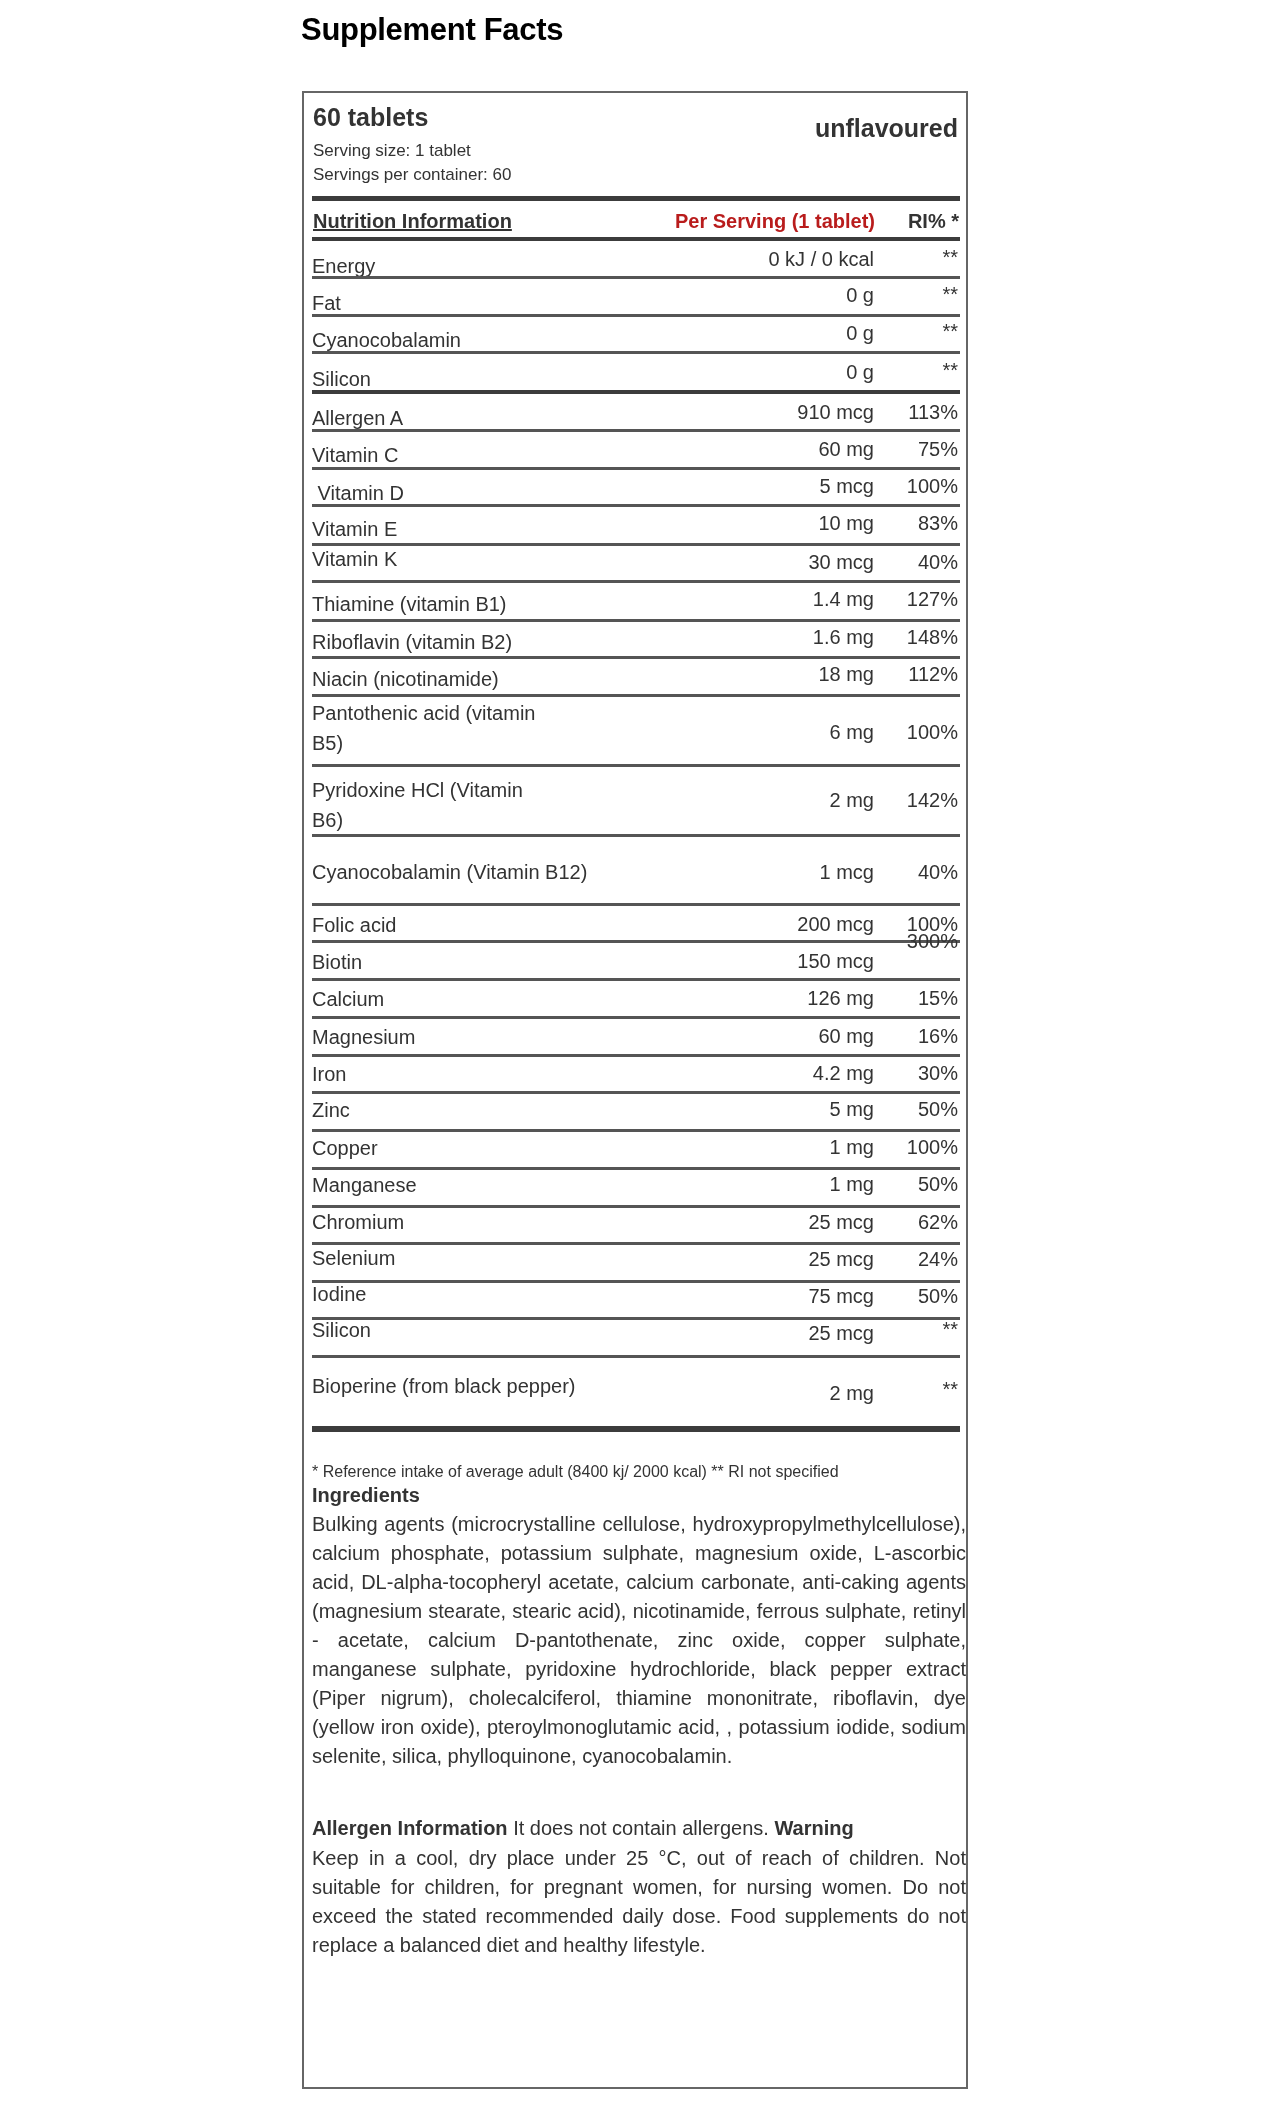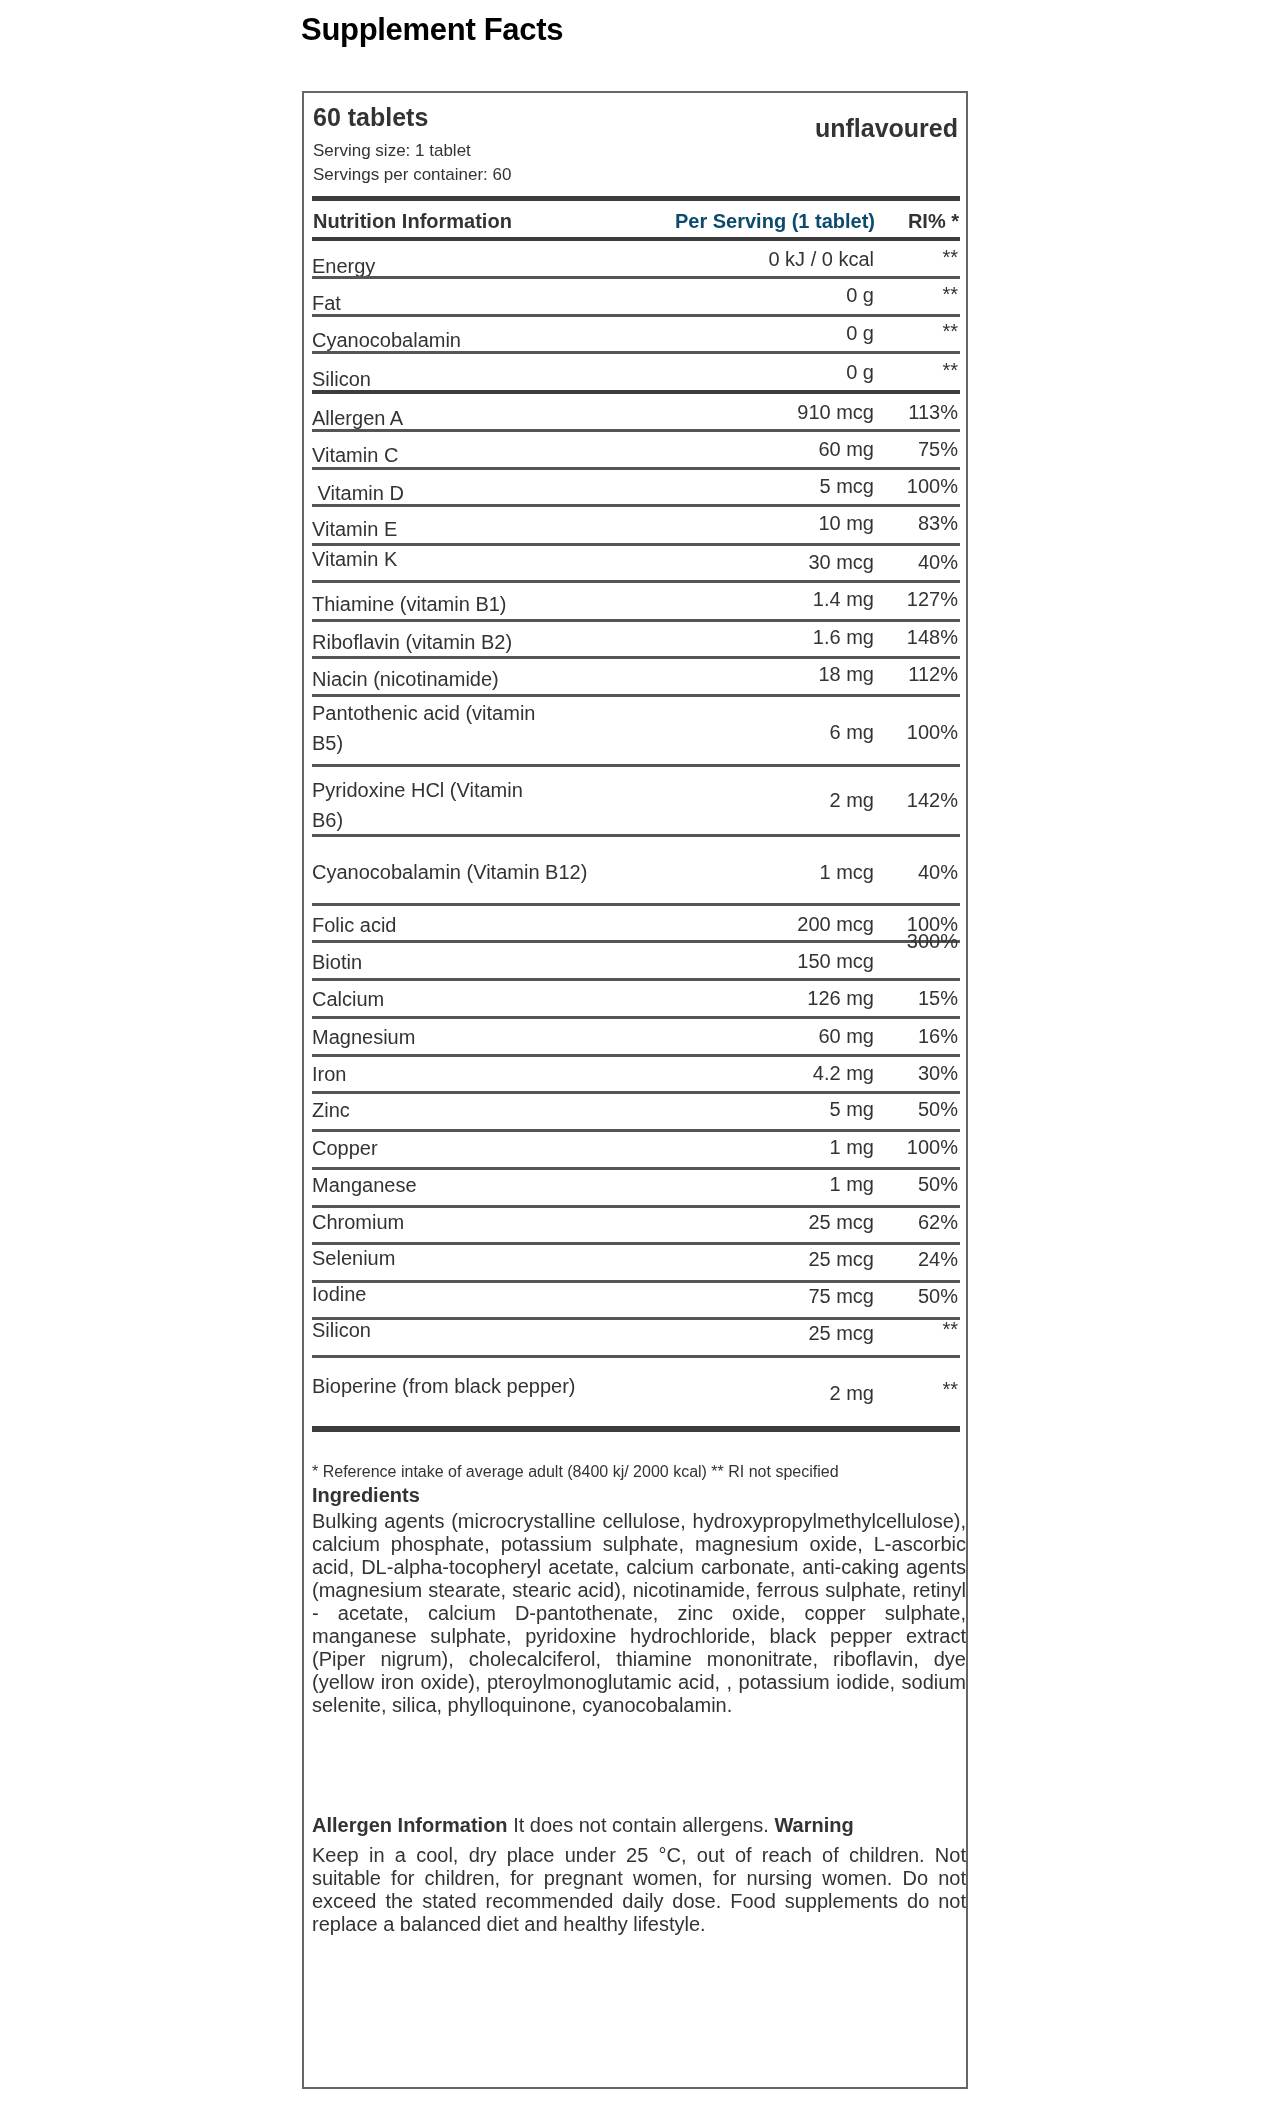--- a/index.html
+++ b/index.html
@@ -7,28 +7,28 @@
   .title { position: absolute; left: 301px; top: 12px; font-size: 31px; font-weight: bold; color: #000000; letter-spacing: -0.3px; }
   .frame { position: absolute; left: 302px; top: 91px; width: 666px; height: 1998px; border: 2px solid #666666; box-sizing: border-box; }
   .tablet-count { position: absolute; left: 313px; top: 103px; font-size: 25px; font-weight: bold; color: #333; }
   .flavour { position: absolute; right: 314px; top: 114px; font-size: 25px; font-weight: bold; color: #333; }
   .serving-size { position: absolute; left: 313px; top: 141px; font-size: 17px; color: #333; }
   .servings-per { position: absolute; left: 313px; top: 165px; font-size: 17px; color: #333; }
   .rule { position: absolute; left: 312px; width: 648px; background: #444444; }
   .rule.thick { height: 5px; background: #3c3c3c; }
   .rule.thin { height: 3px; background: #555555; }
   .hdr { position: absolute; top: 210px; font-size: 20px; font-weight: bold; }
-  .hdr-name { left: 313px; color: #333; }
-  .hdr-amount { right: 397px; color: #0c4a6e; }
+  .hdr-name { left: 313px; color: #333; text-decoration: underline; }
+  .hdr-amount { right: 397px; color: #b91c1c; }
   .hdr-ri { right: 313px; color: #333; }
   .row-name { position: absolute; left: 312px; font-size: 20px; color: #333; line-height: 30px; }
   .row-amount { position: absolute; right: 398px; font-size: 20px; color: #333; text-align: right; white-space: nowrap; }
   .row-ri { position: absolute; right: 314px; font-size: 20px; color: #333; text-align: right; white-space: nowrap; }
   .footnote { position: absolute; left: 312px; top: 1463px; font-size: 16px; color: #333; }
-  .text-block { position: absolute; left: 312px; width: 654px; font-size: 20px; line-height: 23px; color: #333; text-align: justify; }
+  .text-block { position: absolute; left: 312px; width: 654px; font-size: 20px; line-height: 29px; color: #333; text-align: justify; }
   .ing-heading { position: absolute; left: 312px; top: 1484px; font-size: 20px; font-weight: bold; color: #333; }
   b { font-weight: bold; }
 </style>
 </head>
 <body>
 
 <div class="title">Supplement Facts</div>
 
 <div class="frame"></div>
 

